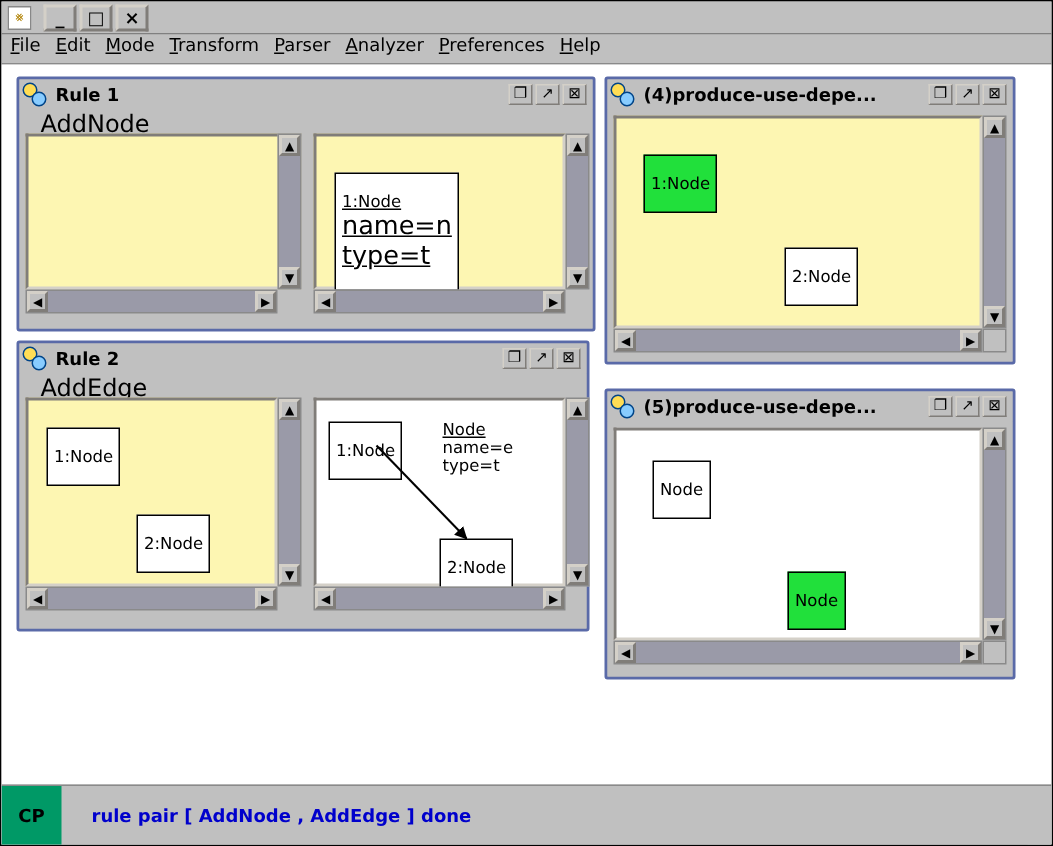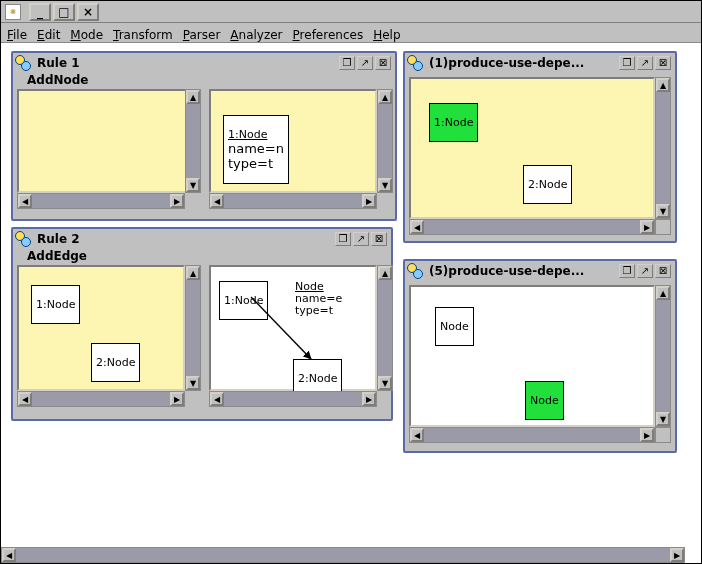--- a/index.html
+++ b/index.html
@@ -57,21 +57,21 @@
     display: inline-flex;
     align-items: center;
     justify-content: center;
     cursor: pointer;
   }
 
   .menu-bar {
     height: 20px;
     background: #c0c0c0;
     display: flex;
-    align-items: flex-end;
+    align-items: flex-start;
     padding: 0 6px;
     gap: 10px;
     border-bottom: 1px solid #8a8a8a;
   }
   .menu-bar .menu-item {
     cursor: pointer;
   }
   .menu-bar .menu-item .mn {
     text-decoration: underline;
   }
@@ -167,22 +167,22 @@
   .iframe .if-body {
     flex: 1;
     background: #c0c0c0;
     position: relative;
   }
 
   
   .sub-label {
     position: absolute;
     top: 0; left: 14px;
-    font-weight: bold;
-    font-size: 12px;
+    font-weight: normal;
+    font-size: 16px;
     color: #000;
   }
 
   
   .pane {
     position: absolute;
     border: 2px inset #d4d0c8;
     background: #ffffff;
   }
   .pane.creme { background: #fdf6b2; }
@@ -190,21 +190,21 @@
   
   .gnode {
     position: absolute;
     background: #fff;
     border: 1px solid #000;
     font-size: 11px;
     padding: 12px 4px;
     white-space: nowrap;
   }
   .gnode.green { background: #21e03b; }
-  .gnode .attr-line { font-size: 13px; }
+  .gnode .attr-line { font-size: 17px; text-decoration: underline; }
 
   
   .edge-label {
     position: absolute;
     font-size: 11px;
     line-height: 12px;
   }
   .edge-label .ehdr { text-decoration: underline; }
 
   
@@ -379,21 +379,21 @@
           <span class="sb-btn">▲</span>
           <span class="sb-track"></span>
           <span class="sb-btn">▼</span>
         </div>
       </div>
     </div>
 
     <div class="iframe" style="left:402px; top:8px; width:274px; height:192px;">
       <div class="if-title">
         <span class="if-icon"></span>
-        <span class="if-title-text">(1)produce-use-depe...</span>
+        <span class="if-title-text">(4)produce-use-depe...</span>
         <span class="if-btn">❐</span>
         <span class="if-btn">↗</span>
         <span class="if-btn">⊠</span>
       </div>
       <div class="if-body">
         <div class="pane creme" style="left:4px; top:4px; width:246px; height:142px;">
           <div class="gnode green" style="left:18px; top:24px;">
             <span>1:Node</span>
           </div>
           <div class="gnode" style="left:112px; top:86px;">
@@ -444,15 +444,19 @@
         <div class="sb-corner" style="left:250px; top:146px;"></div>
       </div>
     </div>
 
     <div class="hscroll ws-hscroll">
       <span class="sb-btn">◀</span>
       <span class="sb-track"></span>
       <span class="sb-btn">▶</span>
     </div>
 
+    <div class="status-area">
+      <div class="cp-box">CP</div>
+      <div class="status-text">rule pair  [ AddNode , AddEdge ]  done</div>
+    </div>
 
   </div>
 </div>
 
 </body></html>

